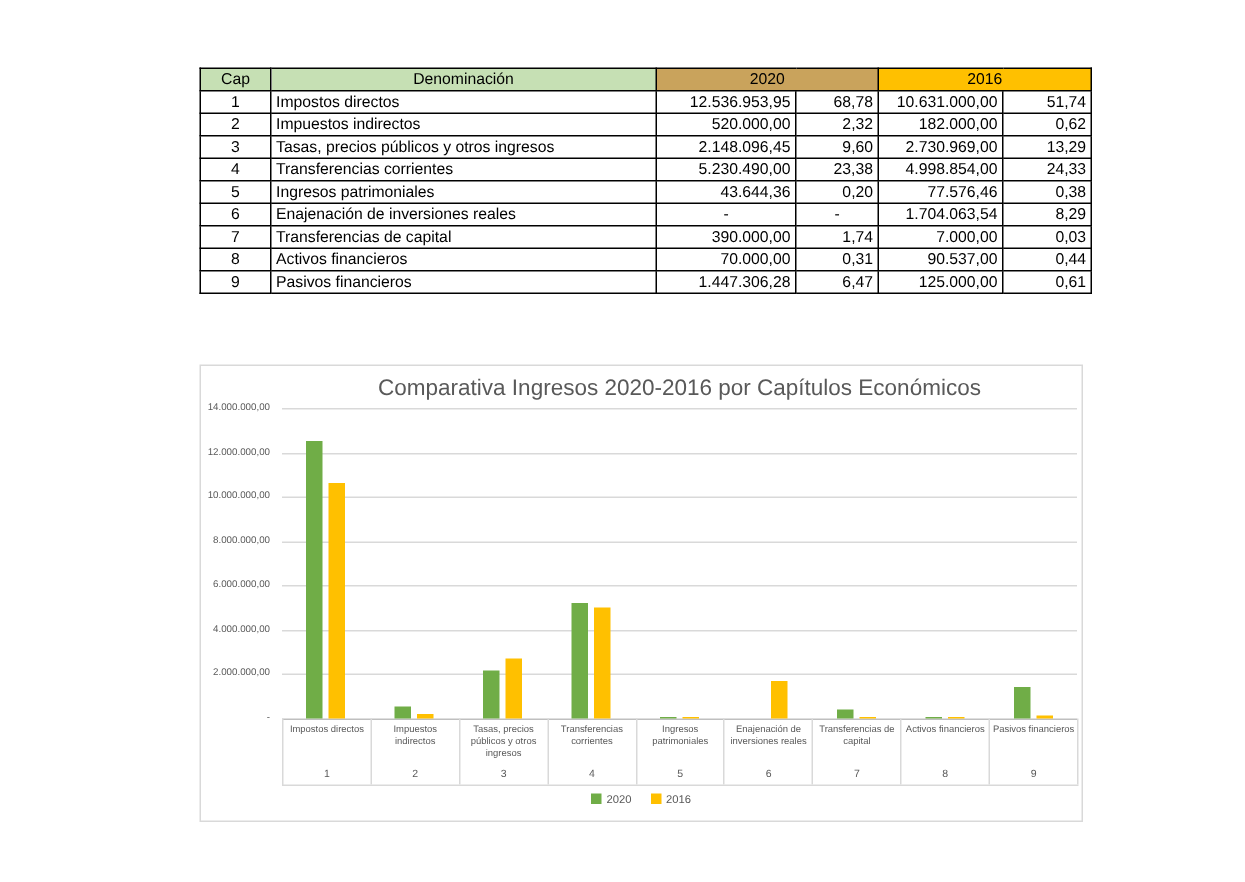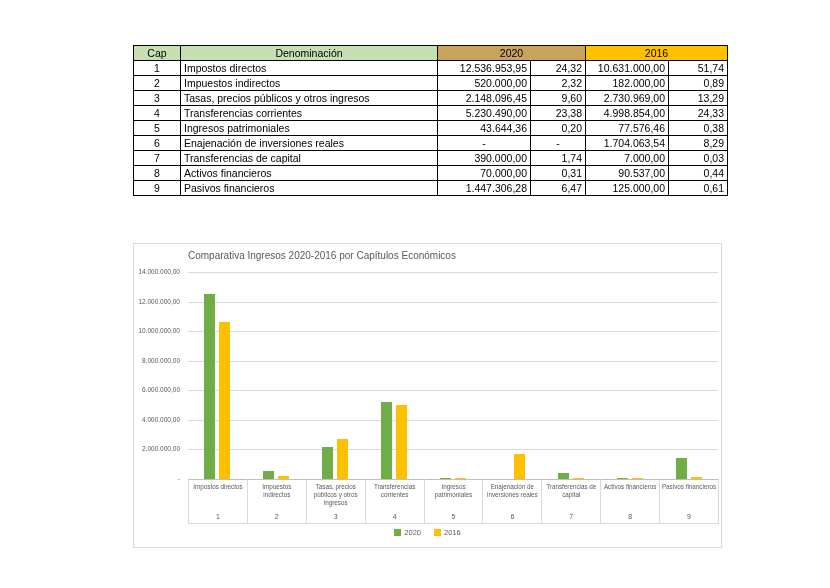--- a/index.html
+++ b/index.html
@@ -16,22 +16,22 @@
   .head-row th{font-weight:normal;text-align:center;height:14px;}
   .h-green{background:var(--header-green);}
   .h-2020{background:var(--header-2020);}
   .h-2016{background:var(--header-2016);}
   .data-table tbody tr{height:15px;}
   .a-c{text-align:center}.a-l{text-align:left}.a-r{text-align:right}
 
   
   .chart{position:absolute;left:133px;top:243px;width:589px;height:305px;background:#fff;
          border:1px solid var(--chart-border);box-sizing:border-box;}
-  .chart-title{position:absolute;top:6px;left:54px;width:530px;
-         font-size:10px;color:var(--chart-text);}
+  .chart-title{position:absolute;top:6px;left:54px;width:530px;text-align:center;
+         font-size:15px;color:var(--chart-text);}
   .ylabel{position:absolute;left:0;width:46px;text-align:right;font-size:6.5px;
          color:var(--chart-text);line-height:8px;}
   .gridline{position:absolute;height:1px;background:var(--grid);}
   .axisline{position:absolute;height:1px;background:#BFBFBF;}
   .plot{position:absolute;}
   .bar{position:absolute;bottom:0;width:11px;}
   .xarea{position:absolute;border-left:1px solid var(--grid);border-bottom:1px solid var(--grid);
          box-sizing:border-box;}
   .xcell{position:absolute;top:0;height:100%;border-right:1px solid var(--grid);
          box-sizing:border-box;}
@@ -64,31 +64,31 @@
         <th class="h-green">Denominación</th>
         <th class="h-2020" colspan="2">2020</th>
         <th class="h-2016" colspan="2">2016</th>
       </tr>
     </thead>
     <tbody id="table-body">
         <tr>
           <td class="a-c">1</td>
           <td class="a-l">Impostos directos</td>
           <td class="a-r">12.536.953,95</td>
-          <td class="a-r">24,32</td>
+          <td class="a-r">68,78</td>
           <td class="a-r">10.631.000,00</td>
           <td class="a-r">51,74</td>
         </tr>
         <tr>
           <td class="a-c">2</td>
           <td class="a-l">Impuestos indirectos</td>
           <td class="a-r">520.000,00</td>
           <td class="a-r">2,32</td>
           <td class="a-r">182.000,00</td>
-          <td class="a-r">0,89</td>
+          <td class="a-r">0,62</td>
         </tr>
         <tr>
           <td class="a-c">3</td>
           <td class="a-l">Tasas, precios públicos y otros ingresos</td>
           <td class="a-r">2.148.096,45</td>
           <td class="a-r">9,60</td>
           <td class="a-r">2.730.969,00</td>
           <td class="a-r">13,29</td>
         </tr>
         <tr>

